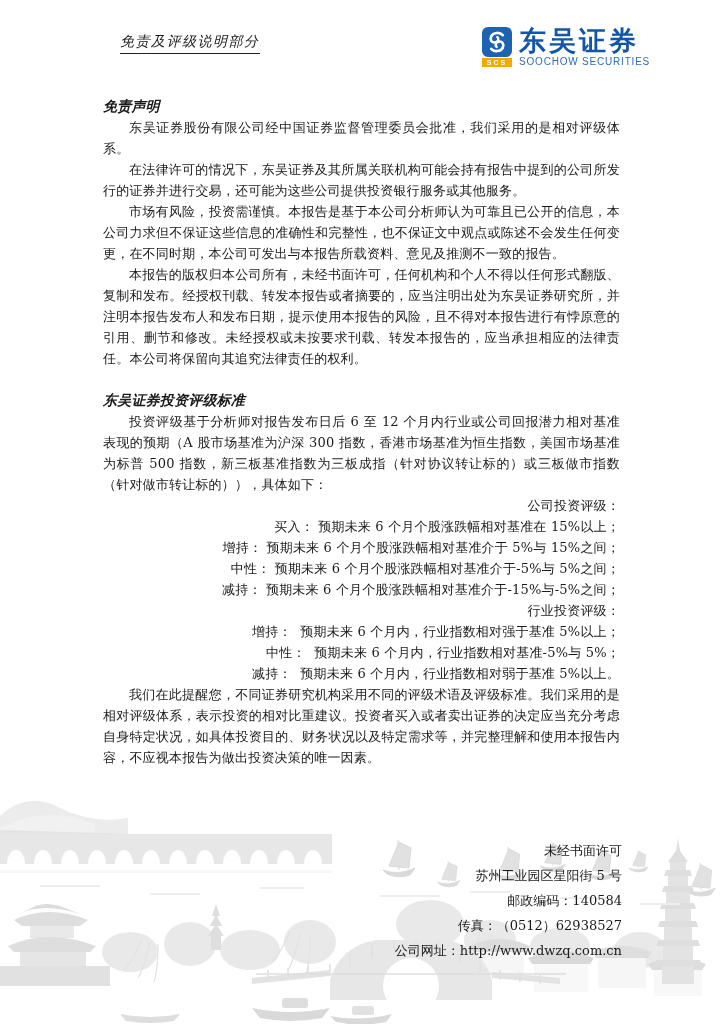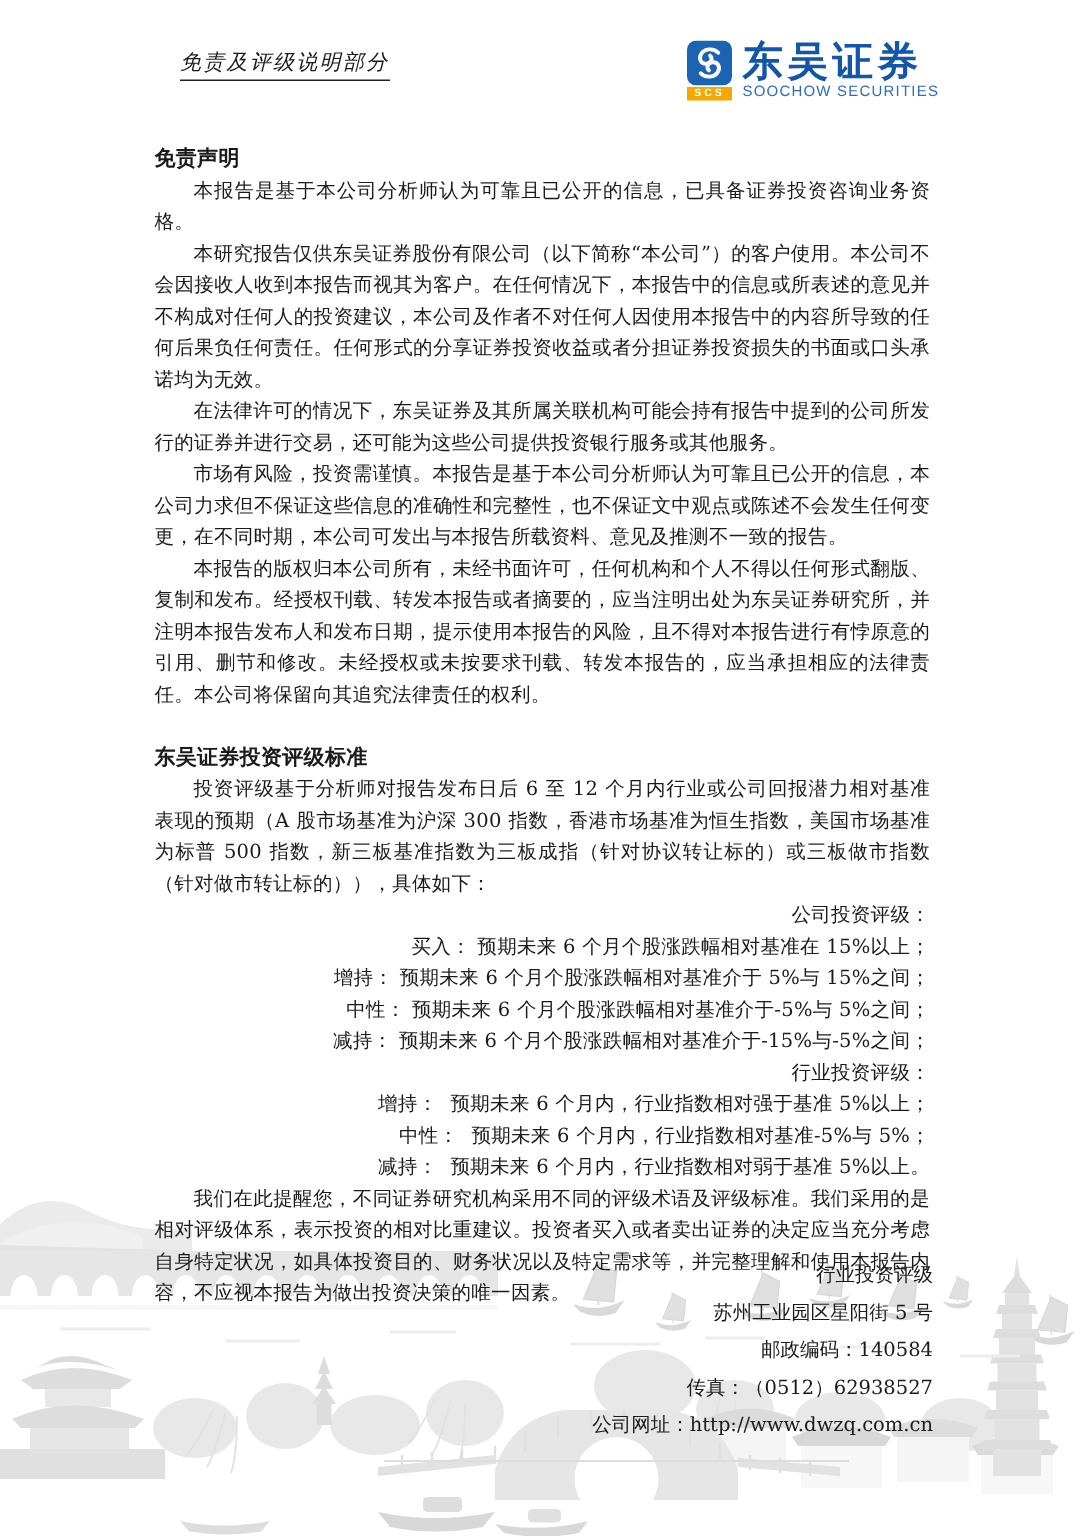--- a/index.html
+++ b/index.html
@@ -5,41 +5,41 @@
   html,body{margin:0;padding:0;background:#ffffff;}
   .page{
     position:relative;width:724px;height:1024px;background:#fff;overflow:hidden;
     font-family:"DejaVu Serif","Liberation Serif",serif;color:#1a1a1a;
   }
   
   .header-label{
     position:absolute;left:120px;top:33px;font-size:14px;font-style:italic;
     letter-spacing:1.5px;border-bottom:1px solid #222;padding-bottom:2px;
   }
-  .logo{position:absolute;left:458px;top:27px;display:flex;align-items:flex-start;gap:7px;}
+  .logo{position:absolute;left:482px;top:27px;display:flex;align-items:flex-start;gap:7px;}
   .logo-mark{display:flex;flex-direction:column;align-items:center;}
   .logo-scs{
     width:30px;height:9px;margin-top:1px;background:#f6a800;color:#ffffff;
     font-family:"Liberation Sans",sans-serif;font-size:7px;font-weight:bold;
     letter-spacing:2px;text-align:center;line-height:9px;
   }
   .logo-cn{
     font-family:"Liberation Sans",sans-serif;font-weight:bold;font-size:27px;
     line-height:28px;color:#1356a8;letter-spacing:3px;white-space:nowrap;
   }
   .logo-en{
     font-family:"Liberation Sans",sans-serif;font-size:10px;color:#2f6db8;
     letter-spacing:0.8px;margin-top:1px;white-space:nowrap;
   }
   
   .content{
     position:absolute;left:103px;top:95px;width:517px;
     font-size:13px;line-height:21px;text-align:justify;letter-spacing:0.2px;
   }
-  .sec-title{font-size:14px;font-weight:bold;line-height:22px;}
+  .sec-title{font-size:14px;font-weight:bold;line-height:22px;font-style:italic;}
   .sec-title.second{margin-top:20px;}
   .para{text-indent:2em;margin:0;}
   .rating-line{text-indent:2em;margin:0;text-align:right;white-space:pre-wrap;}
   
   .footer{
     position:absolute;right:102px;top:838px;text-align:right;
     font-size:13px;line-height:25px;z-index:3;
   }
   
   .watermark{position:absolute;left:0;bottom:0;width:724px;height:250px;z-index:0;}
@@ -204,22 +204,21 @@
     </div>
     <div class="logo-text">
       <div class="logo-cn">东吴证券</div>
       <div class="logo-en">SOOCHOW SECURITIES</div>
     </div>
   </div>
 
   <div class="content">
     <div class="sec-title">免责声明</div>
     <div>
-        <div class="para">本报告是基于本公司分析师认为可靠且已公开的信息，已具备证券投资咨询业务资格。</div>
-        <div class="para">本研究报告仅供东吴证券股份有限公司（以下简称“本公司”）的客户使用。本公司不会因接收人收到本报告而视其为客户。在任何情况下，本报告中的信息或所表述的意见并不构成对任何人的投资建议，本公司及作者不对任何人因使用本报告中的内容所导致的任何后果负任何责任。任何形式的分享证券投资收益或者分担证券投资损失的书面或口头承诺均为无效。</div>
+        <div class="para">东吴证券股份有限公司经中国证券监督管理委员会批准，我们采用的是相对评级体系。</div>
         <div class="para">在法律许可的情况下，东吴证券及其所属关联机构可能会持有报告中提到的公司所发行的证券并进行交易，还可能为这些公司提供投资银行服务或其他服务。</div>
         <div class="para">市场有风险，投资需谨慎。本报告是基于本公司分析师认为可靠且已公开的信息，本公司力求但不保证这些信息的准确性和完整性，也不保证文中观点或陈述不会发生任何变更，在不同时期，本公司可发出与本报告所载资料、意见及推测不一致的报告。</div>
         <div class="para">本报告的版权归本公司所有，未经书面许可，任何机构和个人不得以任何形式翻版、复制和发布。经授权刊载、转发本报告或者摘要的，应当注明出处为东吴证券研究所，并注明本报告发布人和发布日期，提示使用本报告的风险，且不得对本报告进行有悖原意的引用、删节和修改。未经授权或未按要求刊载、转发本报告的，应当承担相应的法律责任。本公司将保留向其追究法律责任的权利。</div>
       </div>
 
     <div class="sec-title second">东吴证券投资评级标准</div>
     <div class="para">投资评级基于分析师对报告发布日后 6 至 12 个月内行业或公司回报潜力相对基准表现的预期（A 股市场基准为沪深 300 指数，香港市场基准为恒生指数，美国市场基准为标普 500 指数，新三板基准指数为三板成指（针对协议转让标的）或三板做市指数（针对做市转让标的）），具体如下：</div>
     <div class="rating-line">公司投资评级：</div>
     <div>
         <div class="rating-line">买入： 预期未来 6 个月个股涨跌幅相对基准在 15%以上；</div>
@@ -230,20 +229,20 @@
     <div class="rating-line">行业投资评级：</div>
     <div>
         <div class="rating-line">增持：  预期未来 6 个月内，行业指数相对强于基准 5%以上；</div>
         <div class="rating-line">中性：  预期未来 6 个月内，行业指数相对基准-5%与 5%；</div>
         <div class="rating-line">减持：  预期未来 6 个月内，行业指数相对弱于基准 5%以上。</div>
       </div>
     <div class="para">我们在此提醒您，不同证券研究机构采用不同的评级术语及评级标准。我们采用的是相对评级体系，表示投资的相对比重建议。投资者买入或者卖出证券的决定应当充分考虑自身特定状况，如具体投资目的、财务状况以及特定需求等，并完整理解和使用本报告内容，不应视本报告为做出投资决策的唯一因素。</div>
   </div>
 
   <div class="footer">
-      <div class="footer-line">行业投资评级</div>
+      <div class="footer-line">未经书面许可</div>
       <div class="footer-line">苏州工业园区星阳街 5 号</div>
       <div class="footer-line">邮政编码：140584</div>
       <div class="footer-line">传真：（0512）62938527</div>
       <div class="footer-line">公司网址：http://www.dwzq.com.cn</div>
     </div>
 
 </div>
 
 </body></html>

